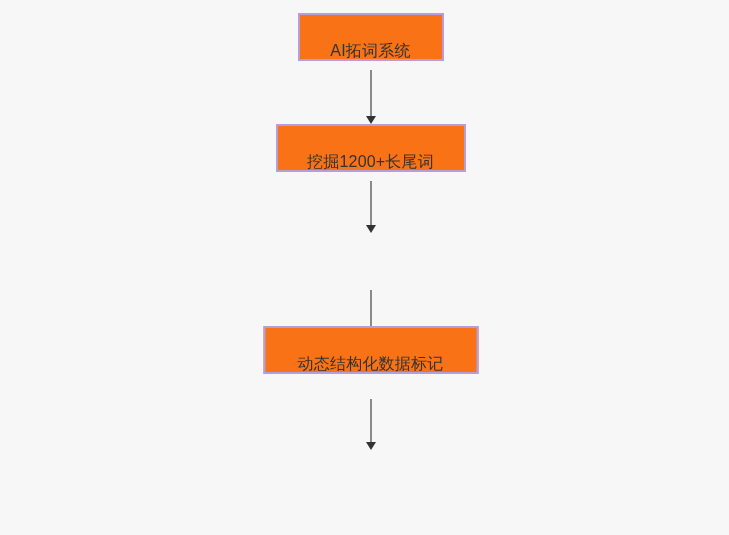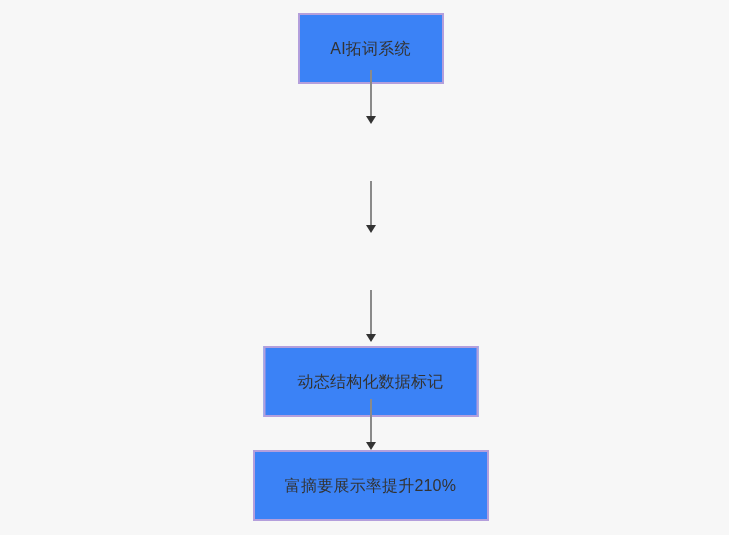--- a/index.html
+++ b/index.html
@@ -16,45 +16,45 @@
 
   #flowchart-canvas {
     position: relative;
     width: 729px;
     height: 535px;
   }
 
   .node {
     position: absolute;
     box-sizing: border-box;
-    background: #3b82f6;
+    background: #f97316;
     border: 2px solid #b49fdc;
     display: flex;
-    align-items: center;
+    align-items: flex-end;
     justify-content: center;
-    height: 71px;
+    height: 48px;
     left: 50%;
     transform: translateX(-50%);
     margin-left: 6px;
   }
 
   .node-label {
     color: #333333;
     font-size: 16px;
     line-height: 1;
     letter-spacing: 0.2px;
     white-space: nowrap;
     font-family: "Liberation Sans", "DejaVu Sans", sans-serif;
   }
 
   
   .node-1 { top: 13px;  width: 146px; }
   .node-2 { top: 124px; width: 190px; }
   .node-3 { top: 233px; width: 222px; }
-  .node-4 { top: 346px; width: 215px; }
+  .node-4 { top: 326px; width: 215px; }
   .node-5 { top: 450px; width: 236px; }
 
   .connector {
     position: absolute;
     left: 50%;
     transform: translateX(-50%);
     margin-left: 6px;
     width: 14px;
   }
   .connector .line {
@@ -94,20 +94,23 @@
 
   <div class="node node-1">
     <span class="node-label">AI拓词系统</span>
   </div>
 
   <div class="connector connector-1">
     <div class="line"></div>
     <div class="head"></div>
   </div>
 
+  <div class="node node-2">
+    <span class="node-label">挖掘1200+长尾词</span>
+  </div>
 
   <div class="connector connector-2">
     <div class="line"></div>
     <div class="head"></div>
   </div>
 
 
   <div class="connector connector-3">
     <div class="line"></div>
     <div class="head"></div>
@@ -115,17 +118,14 @@
 
   <div class="node node-4">
     <span class="node-label">动态结构化数据标记</span>
   </div>
 
   <div class="connector connector-4">
     <div class="line"></div>
     <div class="head"></div>
   </div>
 
-  <div class="node node-5">
-    <span class="node-label">富摘要展示率提升210%</span>
-  </div>
 
 </div>
 
 </body></html>

